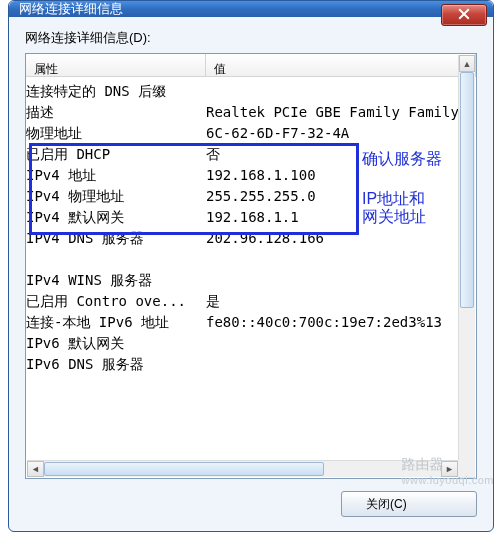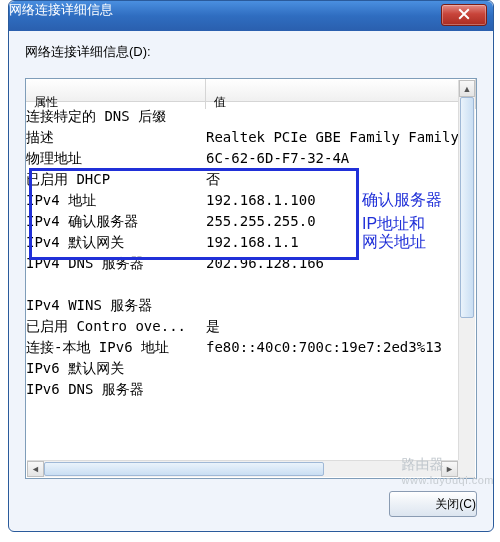--- a/index.html
+++ b/index.html
@@ -19,29 +19,29 @@
     width: 484px;
     height: 530px;
     border: 1px solid #2a5a9b;
     border-radius: 6px;
     background: #f0f4fb;
     display: flex;
     flex-direction: column;
     box-shadow: 0 0 0 1px rgba(255,255,255,0.25) inset;
   }
   .titlebar {
-    height: 30px;
+    height: 16px;
     background: linear-gradient(to bottom, #4a8fe0 0%, #2f6dc0 50%, #2a5fae 100%);
     border-top-left-radius: 6px;
     border-top-right-radius: 6px;
     display: flex;
-    align-items: flex-start;
+    align-items: center;
     color: #fff;
     font-size: 13px;
-    padding-left: 0;
+    padding-left: 10px;
     position: relative;
   }
   .close-btn {
     position: absolute;
     right: 6px;
     top: 3px;
     width: 44px;
     height: 20px;
     background: linear-gradient(to bottom, #e48c85 0%, #c8443a 45%, #aa2c22 100%);
     border: 1px solid #7a1e16;
@@ -56,21 +56,21 @@
   .close-btn svg { width: 12px; height: 12px; }
   .content {
     flex: 1;
     padding: 12px 16px 14px 16px;
     display: flex;
     flex-direction: column;
   }
   .label-row {
     font-size: 13px;
     color: #000;
-    margin-bottom: 17px;
+    margin-bottom: 6px;
   }
   .listbox-wrap {
     position: relative;
     flex: 1;
     margin-bottom: 12px;
   }
   .listbox {
     width: 100%;
     height: 100%;
     background: #fff;
@@ -84,21 +84,21 @@
   .header-row {
     display: flex;
     height: 22px;
     background: linear-gradient(to bottom,#ffffff,#f0f0f0);
     font-size: 12px;
     color: #000;
     border-bottom: 1px solid #d5d5d5;
   }
   .header-row .col {
     border-right: 1px solid #d5d5d5;
-    padding: 15px 8px;
+    padding: 7px 8px;
     box-sizing: border-box;
   }
   .col.prop { width: 180px; }
   .col.val { flex:1; }
   .rows {
     flex:1;
     overflow: hidden;
     font-family: "SimSun","NSimSun", monospace;
     font-size: 14px;
     color: #000;
@@ -123,21 +123,21 @@
     pointer-events: none;
   }
   .anno {
     position: absolute;
     left: 336px;
     font-size: 16px;
     color: #2030d8;
     font-family: "Microsoft YaHei","SimHei",sans-serif;
     pointer-events: none;
   }
-  .anno.a1 { top: 88px; font-family: Liberation Mono, monospace; }
+  .anno.a1 { top: 72px; font-family: Liberation Mono, monospace; }
   .anno.a2 { top: 112px; }
   .anno.a3 { top: 130px; }
   .vscroll {
     width: 17px;
     height: 100%;
     position: absolute;
     right:1px; top:1px;
     background: #f0f0f0;
     border-left: 1px solid #dcdcdc;
     display:flex; flex-direction:column;
@@ -193,22 +193,22 @@
   .win-btn {
     min-width: 86px;
     height: 24px;
     background: linear-gradient(to bottom,#ffffff 0%,#eef2f7 45%,#dce5f0 100%);
     border:1px solid #8a9bb2;
     border-radius:3px;
     font-size:12px;
     color:#000;
     display:flex;
     align-items:center;
-    justify-content:flex-end;
-    padding: 0 0;
+    justify-content:flex-start;
+    padding: 0 24px;
   }
   .watermark {
     position:absolute;
     right: 6px;
     bottom: 56px;
     font-size: 14px;
     color:#bfc6cc;
     font-family: Arial, sans-serif;
     pointer-events:none;
   }
@@ -258,21 +258,21 @@
             </div>
             <div class="row">
               <div class="c1">已启用 DHCP</div>
               <div class="c2">否</div>
             </div>
             <div class="row">
               <div class="c1">IPv4 地址</div>
               <div class="c2">192.168.1.100</div>
             </div>
             <div class="row">
-              <div class="c1">IPv4 确认服务器</div>
+              <div class="c1">IPv4 物理地址</div>
               <div class="c2">255.255.255.0</div>
             </div>
             <div class="row">
               <div class="c1">IPv4 默认网关</div>
               <div class="c2">192.168.1.1</div>
             </div>
             <div class="row">
               <div class="c1">IPv4 DNS 服务器</div>
               <div class="c2">202.96.128.166</div>
             </div>

